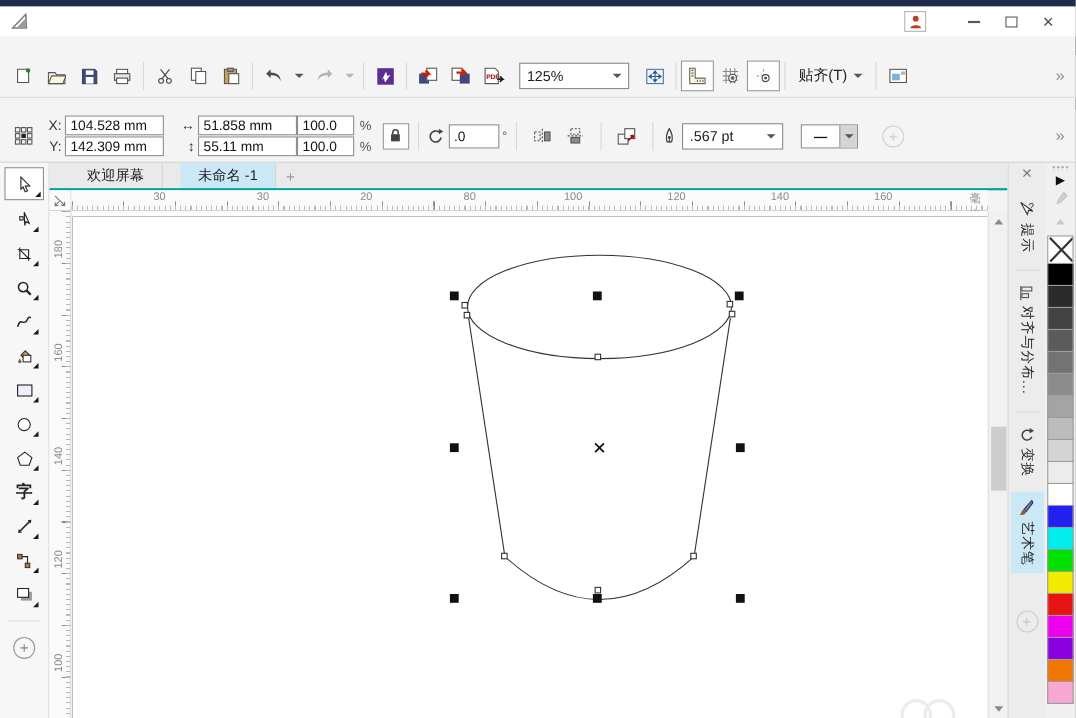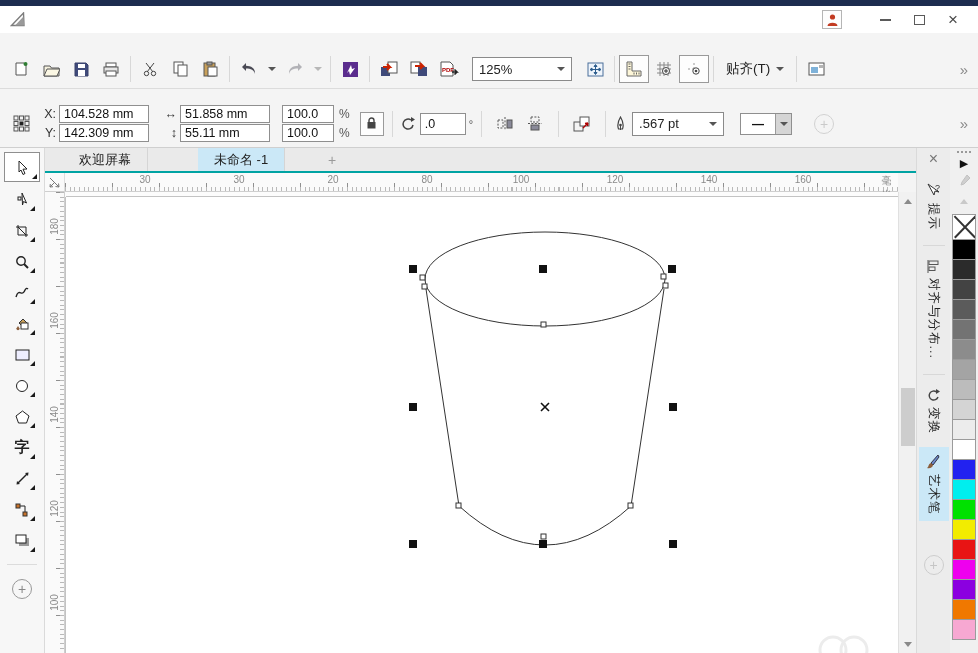--- a/index.html
+++ b/index.html
@@ -53,21 +53,21 @@
   
   .toolbox{position:absolute;left:0;top:148px;width:45px;height:505px;background:#f7f7f7;border-right:1px solid #dadada;display:flex;flex-direction:column;align-items:center;}
   .tool{position:relative;width:30px;height:27px;margin-top:4px;display:flex;align-items:center;justify-content:center;flex:none;}
   .tool::after{content:"";position:absolute;right:2px;bottom:2px;border-left:5px solid transparent;border-bottom:5px solid #1a1a1a;}
   .tool.selected{border:1px solid #8f8f8f;background:#ffffff;width:36px;height:30px;}
   .tool svg{display:block;}
   .tool-sep{width:30px;height:1px;background:#dcdcdc;margin-top:10px;flex:none;}
   .toolbox .plus-circle{margin-top:14px;}
   .text-tool-glyph{font-size:15px;color:#222;font-weight:bold;}
   
-  .tabrow{position:absolute;left:45px;top:148px;width:871px;height:23px;background:#eaeaea;display:flex;align-items:stretch;padding-left:18px;gap:34px;}
+  .tabrow{position:absolute;left:45px;top:148px;width:871px;height:23px;background:#eaeaea;display:flex;align-items:stretch;padding-left:18px;}
   .doc-tab{display:flex;align-items:center;padding:0 16px;font-size:13px;color:#222;border-right:1px solid #d5d5d5;}
   .doc-tab.active{background:#cbe8f7;margin-left:16px;}
   .tab-add{width:26px;display:flex;align-items:center;justify-content:center;color:#9a9a9a;font-size:14px;}
   .teal-line{position:absolute;left:45px;top:171px;width:871px;height:2px;background:#00a3a3;}
   
   .ruler-corner{position:absolute;left:45px;top:173px;width:20px;height:19px;background:#fafafa;border-right:1px solid #ddd;border-bottom:1px solid #cfcfcf;display:flex;align-items:center;justify-content:center;}
   .hruler{position:absolute;left:65px;top:173px;width:833px;height:19px;background:#fafafa;border-bottom:1px solid #cfcfcf;
     background-image:
       repeating-linear-gradient(to right,#b9b9b9 0 1px,transparent 1px 4.7px),
       repeating-linear-gradient(to right,#8f8f8f 0 1px,transparent 1px 47px);
@@ -309,21 +309,21 @@
     <div class="xy-block" style="margin-left:14px;">
       <div class="xy-row">
         <span class="xy-label">↔</span>
         <input class="field f-w90" value="51.858 mm" style="">
       </div>
       <div class="xy-row">
         <span class="xy-label">↕</span>
         <input class="field f-w90" value="55.11 mm" style="">
       </div>
     </div>
-    <div class="xy-block" style="margin-left:12px;">
+    <div class="xy-block" style="margin-left:0;">
       <div class="xy-row">
         <input class="field f-w52" value="100.0" style="">
         <span class="pct">%</span>
       </div>
       <div class="xy-row">
         <input class="field f-w52" value="100.0" style="">
         <span class="pct">%</span>
       </div>
     </div>
     <div class="sq-btn" style="margin-left:8px;">

